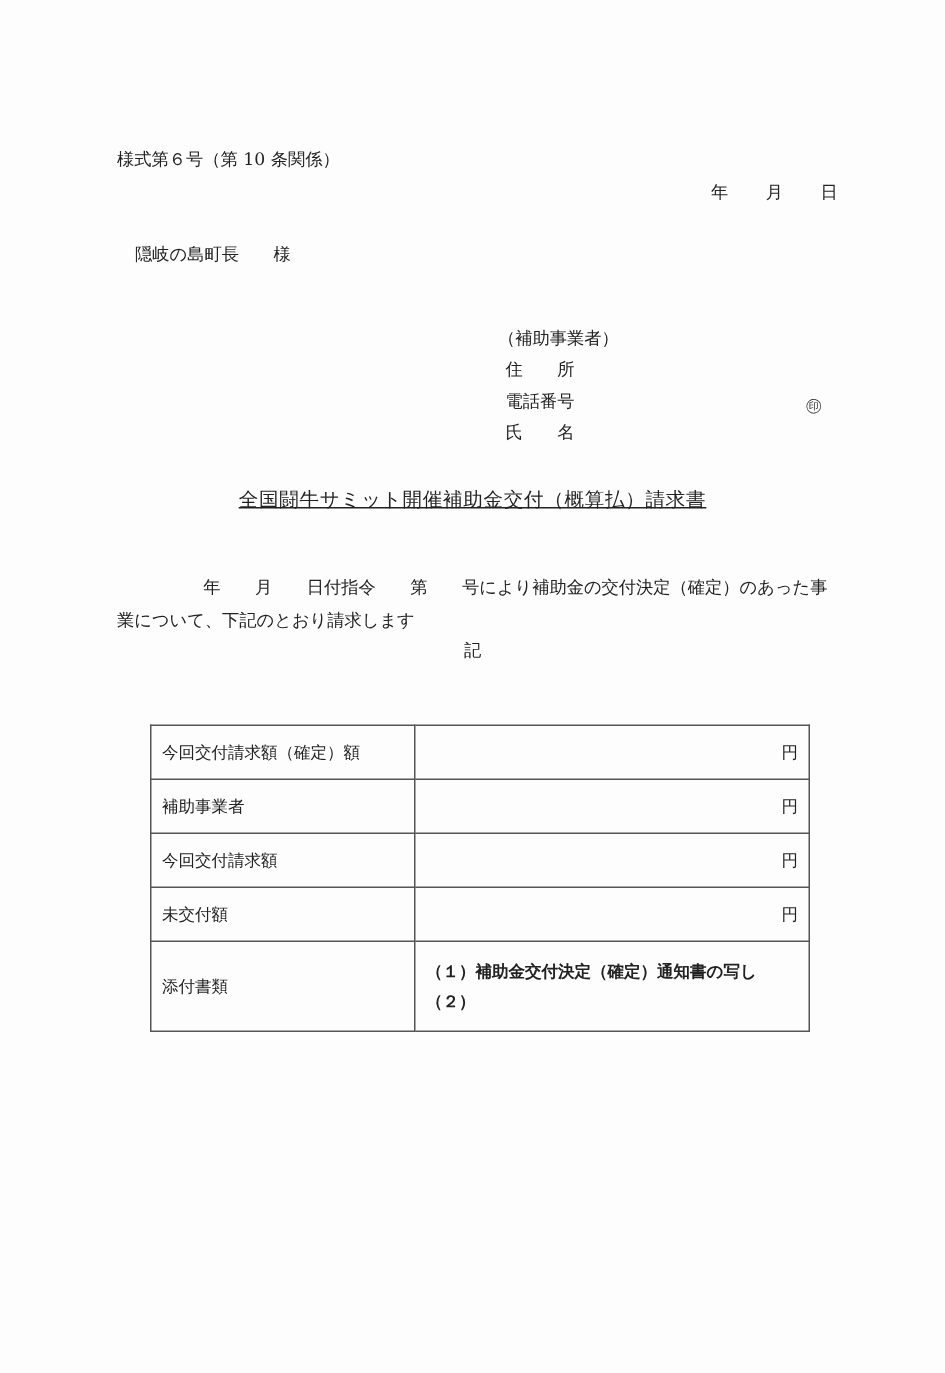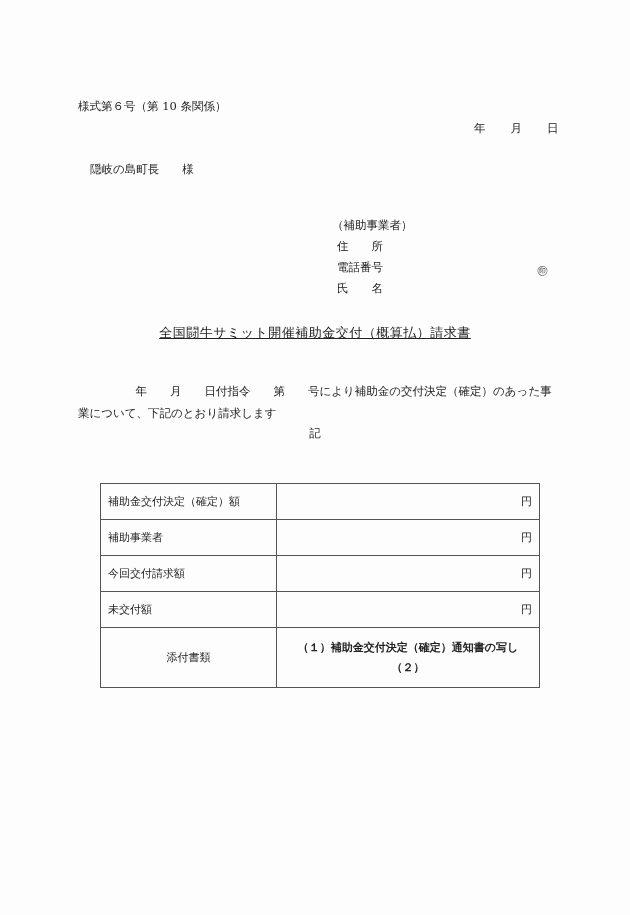--- a/index.html
+++ b/index.html
@@ -17,21 +17,21 @@
   .seal { left:537px; top:263px; font-size:11px; }
   .title { left:0; width:630px; text-align:center; top:324px; font-size:13px; letter-spacing:0.5px;text-decoration:underline; }
   .body-text { left:78px; top:380px; line-height:22px; width:480px; white-space:normal; }
   .ki { left:0; width:630px; text-align:center; top:426px; }
   table {
     position:absolute; left:100px; top:483px; width:440px; border-collapse:collapse;
   }
   td { border:1px solid #555; padding:0 7px; font-size:11px; vertical-align:middle; }
   td.lbl { width:161px; }
   tr.r { height:36px; }
-  tr.r4 { height:60px;text-align:center; }
+  tr.r4 { height:60px; }
   td.val { text-align:right; }
   td.att { line-height:20px;font-weight:bold; }
 </style>
 </head>
 <body>
 
 <div class="abs form-no">様式第６号（第 10 条関係）</div>
 
 <div class="abs date">
   <span>年</span><span style="width:25px"></span><span>月</span><span style="width:25px"></span><span>日</span>
@@ -49,21 +49,21 @@
 
 <div class="abs title">全国闘牛サミット開催補助金交付（概算払）請求書</div>
 
 <div class="abs body-text">　　　　　年　　月　　日付指令　　第　　号により補助金の交付決定（確定）のあった事業について、下記のとおり請求します</div>
 
 <div class="abs ki">記</div>
 
 <table>
   <tbody>
       <tr class="r">
-    <td class="lbl">補助金交付決定（確定）額</td>
+    <td class="lbl">今回交付請求額（確定）額</td>
     <td class="val">円</td>
   </tr>
   <tr class="r">
     <td class="lbl">補助事業者</td>
     <td class="val">円</td>
   </tr>
   <tr class="r">
     <td class="lbl">今回交付請求額</td>
     <td class="val">円</td>
   </tr>

